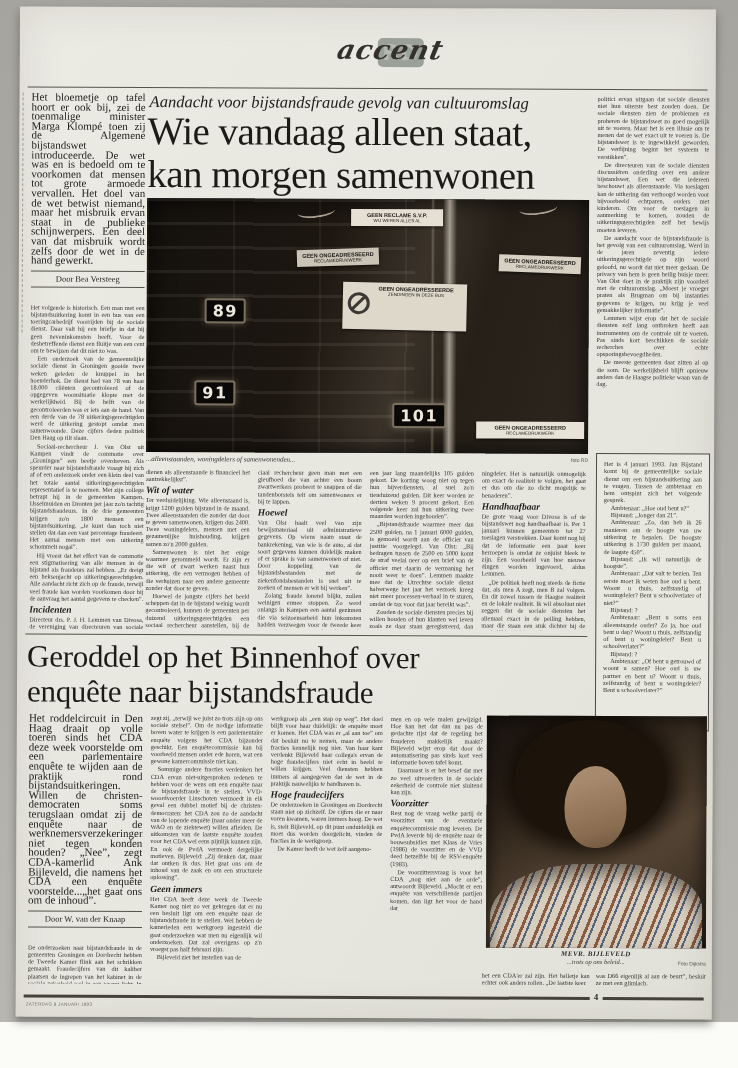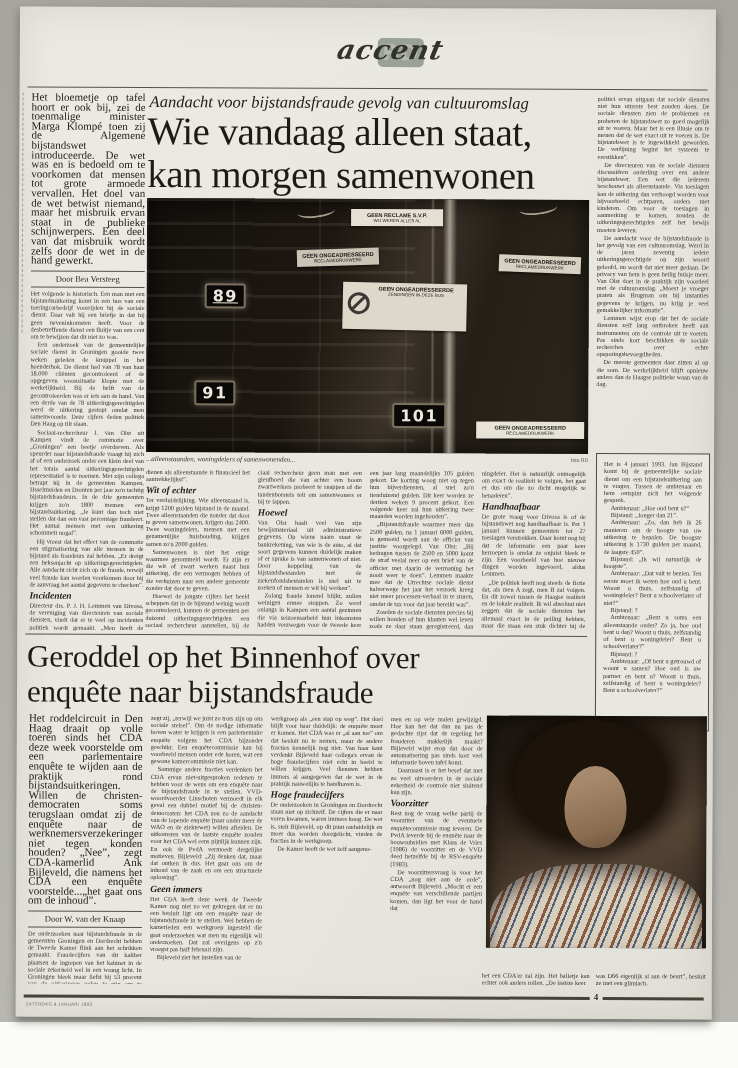--- a/index.html
+++ b/index.html
@@ -17,21 +17,21 @@
   
   .kicker{font:italic 16.5px "Liberation Serif",serif;color:#23211d;}
   .head1{font:400 39px/43px "Liberation Serif",serif;color:#1d1b17;letter-spacing:-0.5px;}
   .head2{font:400 31px/35px "Liberation Serif",serif;color:#1d1b17;letter-spacing:-0.3px;}
   
   .col{overflow:hidden;text-align:justify;font-size:6.3px;line-height:7.2px;}
   .col p{margin:0 0 1px 0;}
   .col p + p{text-indent:7px;}
   .col h4{margin:3px 0 1px 0;font:italic bold 9.5px "Liberation Serif",serif;color:#201e1a;}
   .lead{font-weight:normal;font-size:11px;line-height:9.6px;text-align:justify;margin:0;color:#24221e;}
-  .byline{border-top:1px solid #56534b;border-bottom:1px solid #56534b;text-align:center;font:8.5px "Liberation Serif",serif;padding:2.5px 0;margin:5px 0 2px 0;color:#2a2824;}
+  .byline{border-top:1px solid #56534b;border-bottom:1px solid #56534b;text-align:center;font:8.5px "Liberation Serif",serif;padding:2.5px 0;margin:5px 0 16px 0;color:#2a2824;}
   .caption{font:italic 7px "Liberation Serif",serif;color:#34322c;}
   .credit{font:5px "Liberation Sans",sans-serif;color:#55524a;}
   
   .qbox{border:1px solid #4c4a42;background:#e9e8e0;padding:6px 7px;box-sizing:border-box;overflow:hidden;}
   .qbox-title{font:400 16px "Liberation Serif",serif;color:#1f1d19;margin:0 0 4px 0;}
   .qbox .col-inner p{margin:0;}
   .qbox .col-inner p + p{text-indent:7px;}
   .col-inner{text-align:justify;font-size:6.3px;line-height:7.3px;overflow:hidden;}
   
   .photo1{background:linear-gradient(105deg,#14110d 0%,#1d1711 38%,#3b332a 58%,#251f17 72%,#2d271f 100%);overflow:hidden;box-shadow:inset 0 0 26px rgba(0,0,0,.8);}
@@ -89,21 +89,21 @@
       <div>Wie vandaag alleen staat,</div>
       <div>kan morgen samenwonen</div>
     </div>
 
     <div class="abs photo1" style="left:128px;top:191px;width:442px;height:254px;">
       <div class="slats"></div>
       <div class="shine" style="left:296px;width:14px;opacity:.7;"></div>
       <div class="shine" style="left:284px;width:4px;opacity:.3;"></div>
       <div class="scr" style="left:150px;top:6px;"></div>
       <div class="scr" style="left:372px;top:2px;"></div>
-      <div class="plate" style="left:58px;top:85px;text-decoration:underline;">89</div>
+      <div class="plate" style="left:58px;top:100px;">89</div>
       <div class="plate" style="left:48px;top:182px;">91</div>
       <div class="plate" style="left:246px;top:204px;">101</div>
       <div class="note" style="left:204px;top:10px;width:88px;background:#e5e0d3;">
         <span class="nh">GEEN RECLAME S.V.P.</span>
         <span class="nb">WIJ WEREN ALLES AL</span>
       </div>
       <div class="note" style="left:150px;top:50px;width:78px;background:#c9c4b6;transform:rotate(-2deg);">
         <span class="nh">GEEN ONGEADRESSEERD</span>
         <span class="nb">RECLAMEDRUKWERK</span>
       </div>
@@ -122,21 +122,21 @@
       </div>
     </div>
 
     <div class="abs caption" style="left:128px;top:448px;width:442px;">
       <span>...alleenstaanden, woningdelers of samenwonenden...</span>
       <span class="credit" style="float:right;">foto RD</span>
     </div>
 
     <div class="abs col" style="left:128px;top:461px;width:104px;height:161px;">
         <p>dienen als alleenstaande is financieel het aantrekkelijkst”.</p>
-        <h4>Wit of echter</h4>
+        <h4>Wit of water</h4>
         <p>Ter verduidelijking. Wie alleenstaand is, krijgt 1200 gulden bijstand in de maand. Twee alleenstaanden die zonder dat door te geven samenwonen, krijgen dus 2400. Twee woningdelers, mensen met een gezamenlijke huishouding, krijgen samen zo'n 2000 gulden.</p>
         <p>Samenwonen is niet het enige waarmee gerommeld wordt. Er zijn er die wit of zwart werken naast hun uitkering, die een vermogen hebben of die verhuizen naar een andere gemeente zonder dat door te geven.</p>
         <p>Hoewel de jongste cijfers het beeld scheppen dat in de bijstand weinig wordt gecontroleerd, kunnen de gemeenten per duizend uitkeringsgerechtigden een sociaal rechercheur aanstellen, bij de bedrijfsverenigingen is de norm één rechercheur per 40.000. Overigens is de so-</p>
       </div>
     <div class="abs col" style="left:240px;top:461px;width:104px;height:161px;">
         <p>ciaal rechercheur geen man met een gleufhoed die van achter een boom zwartwerkers probeert te snappen of die tandenborstels telt om samenwoners er bij te lappen.</p>
         <h4>Hoewel</h4>
         <p>Van Olst haalt veel van zijn bewijsmateriaal uit administratieve gegevens. Op wiens naam staat de bankrekening, van wie is de auto, al dat soort gegevens kunnen duidelijk maken of er sprake is van samenwonen of niet. Door koppeling van de bijstandsbestanden met de ziekenfondsbestanden is snel uit te zoeken of mensen er wit bij werken”.</p>
         <p>Zolang fraude lonend blijkt, zullen weinigen ermee stoppen. Zo werd onlangs in Kampen een aantal gezinnen die via seizoensarbeid hun inkomsten hadden verzwegen voor de tweede keer gesnapt. „De zogenaamde calculerende burgers. De vorige keer waren ze</p>
       </div>
@@ -208,20 +208,25 @@
         <h4>Voorzitter</h4>
         <p>Rest nog de vraag welke partij de voorzitter van de eventuele enquêtecommissie mag leveren. De PvdA leverde bij de enquête naar de bouwsubsidies met Klaas de Vries (1986) de voorzitter en de VVD deed hetzelfde bij de RSV-enquête (1983).</p>
         <p>De voorzittersvraag is voor het CDA „nog niet aan de orde”, antwoordt Bijleveld. „Mocht er een enquête van verschillende partijen komen, dan ligt het voor de hand dat</p>
       </div>
 
     <div class="abs photo2" style="left:470px;top:707px;width:220px;height:232px;">
       <div class="hair"></div>
       <div class="face"></div>
       <div class="sweater"></div>
     </div>
+    <div class="abs" style="left:470px;top:941px;width:220px;">
+      <div class="p2cap-name">MEVR. BIJLEVELD</div>
+      <div class="p2cap-sub">...trots op ons beleid...</div>
+      <div class="credit" style="position:absolute;right:0;top:10px;">Foto Dijkstra</div>
+    </div>
 
     <div class="abs col" style="left:466px;top:963px;width:108px;height:16px;">
       <p>het een CDA'er zal zijn. Het balletje kan echter ook anders rollen. „De laatste keer</p>
     </div>
     <div class="abs col" style="left:580px;top:963px;width:110px;height:16px;">
       <p>was D66 eigenlijk al aan de beurt”, besluit ze met een glimlach.</p>
     </div>
 
     <div class="abs" style="left:8px;top:983px;width:680px;display:flex;align-items:center;">
       <div class="footrule-seg" style="width:566px;"></div>

